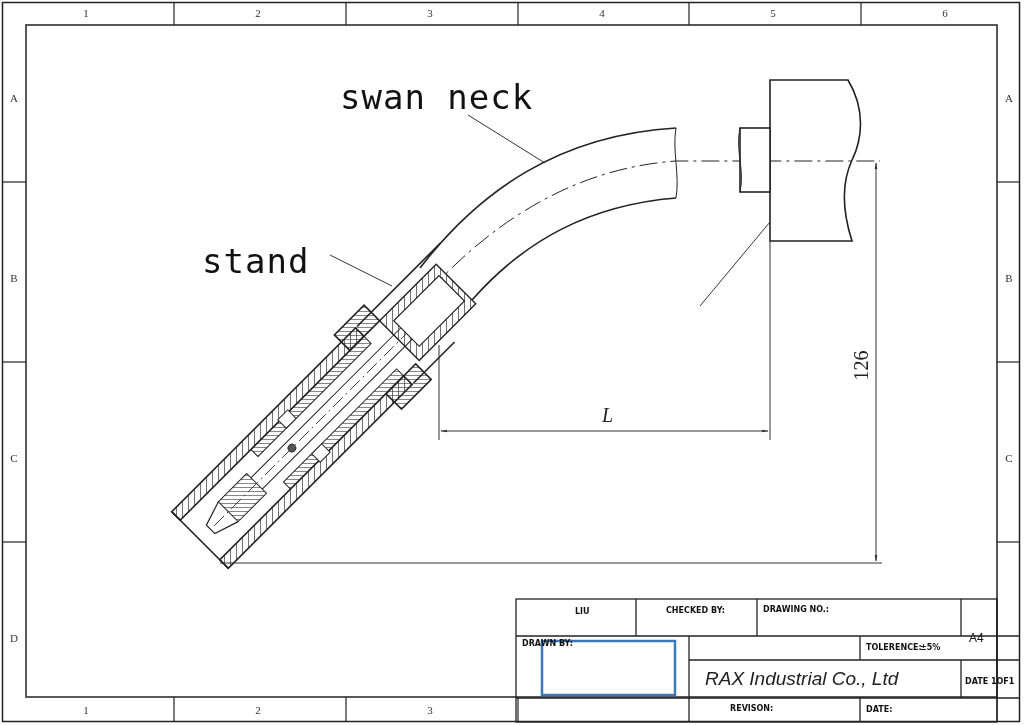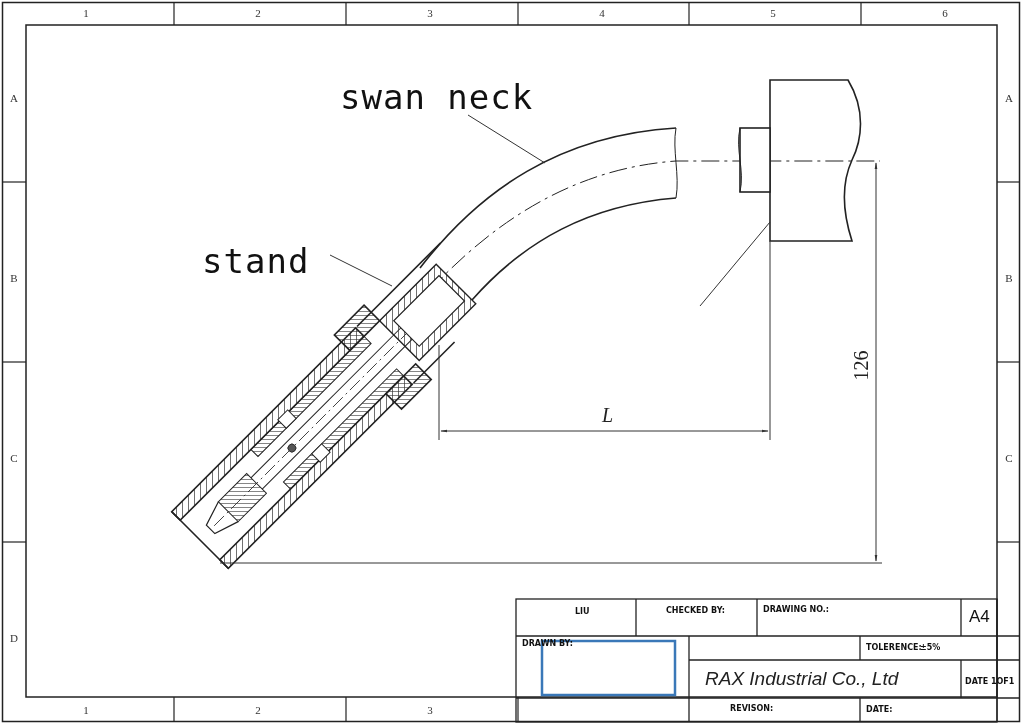--- a/index.html
+++ b/index.html
@@ -3,21 +3,21 @@
 <meta charset="utf-8">
 <style>
   html, body { margin: 0; padding: 0; background: #ffffff; }
   body { width: 1024px; height: 725px; position: relative; overflow: hidden; font-family: "DejaVu Serif", serif; }
   #sheet { position: absolute; left: 0; top: 0; width: 1024px; height: 725px; }
   .zone-label { position: absolute; font-family: "Liberation Serif", serif; font-size: 11px; color: #333; text-align: center; }
   .callout { position: absolute; font-family: "DejaVu Sans Mono", monospace; color: #111; font-size: 34px; line-height: 1; letter-spacing: 1px; white-space: nowrap; text-align: center; }
   .dim-text { position: absolute; font-family: "Liberation Serif", serif; color: #222; font-size: 20px; }
   .tb-text { position: absolute; font-family: "DejaVu Sans", sans-serif; font-weight: bold; font-size: 8px; color: #111; white-space: nowrap; }
   .tb-company { position: absolute; font-family: "Liberation Sans", sans-serif; font-style: italic; font-size: 19px; color: #222; white-space: nowrap; }
-  .tb-size { position: absolute; font-family: "Liberation Sans", sans-serif; font-size: 17px; color: #111; }
+  .tb-size { position: absolute; font-family: "Liberation Sans", sans-serif; font-size: 12px; color: #111; margin-top: 24px; }
 </style>
 </head>
 <body>
 
 <div id="sheet">
 
   <svg width="1024" height="725" style="position:absolute;left:0;top:0;">
     <defs>
       <pattern id="hatch" patternUnits="userSpaceOnUse" width="6" height="6" patternTransform="rotate(45)">
         <line x1="0" y1="0" x2="0" y2="6" stroke="#333" stroke-width="1.4"></line>

